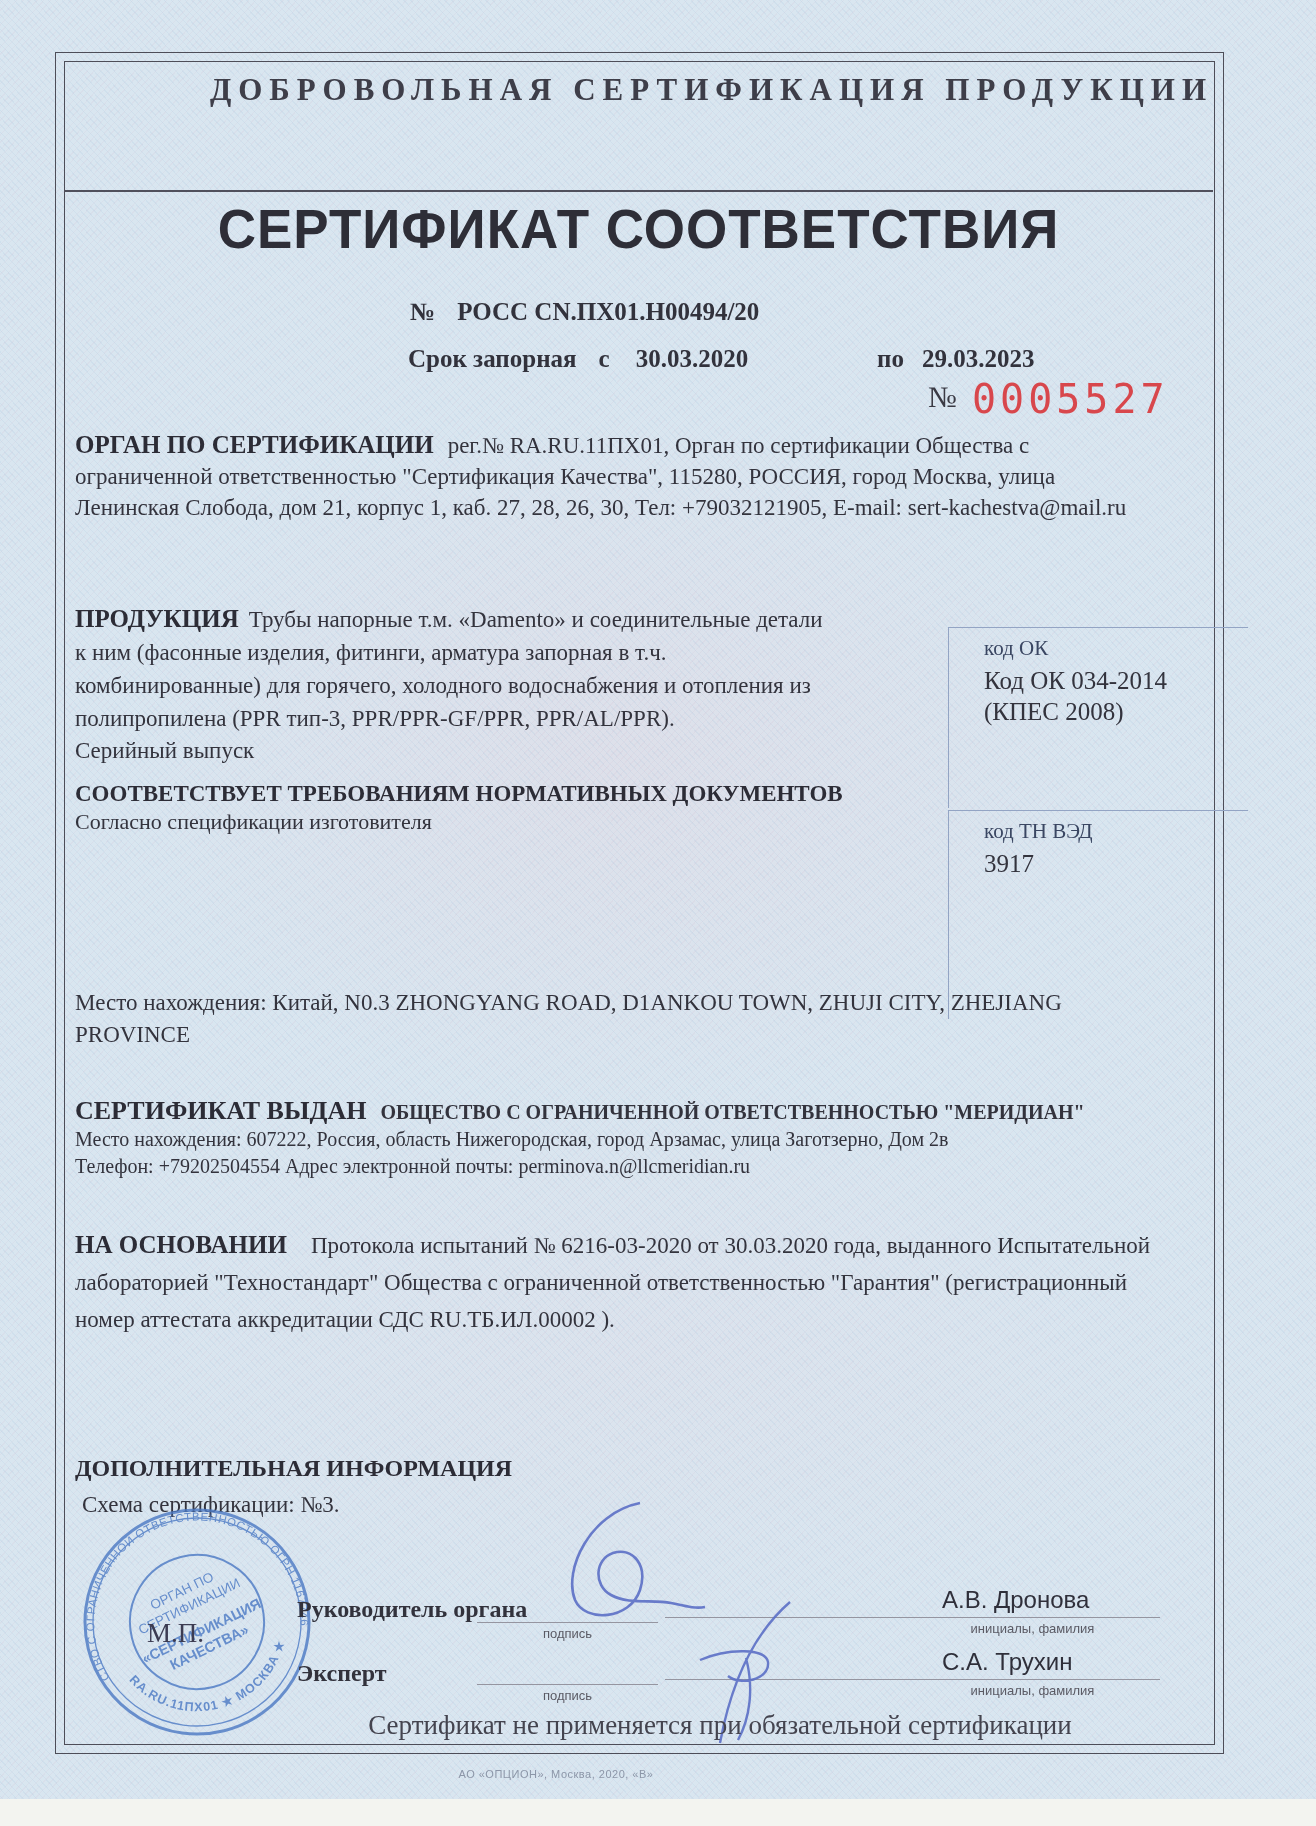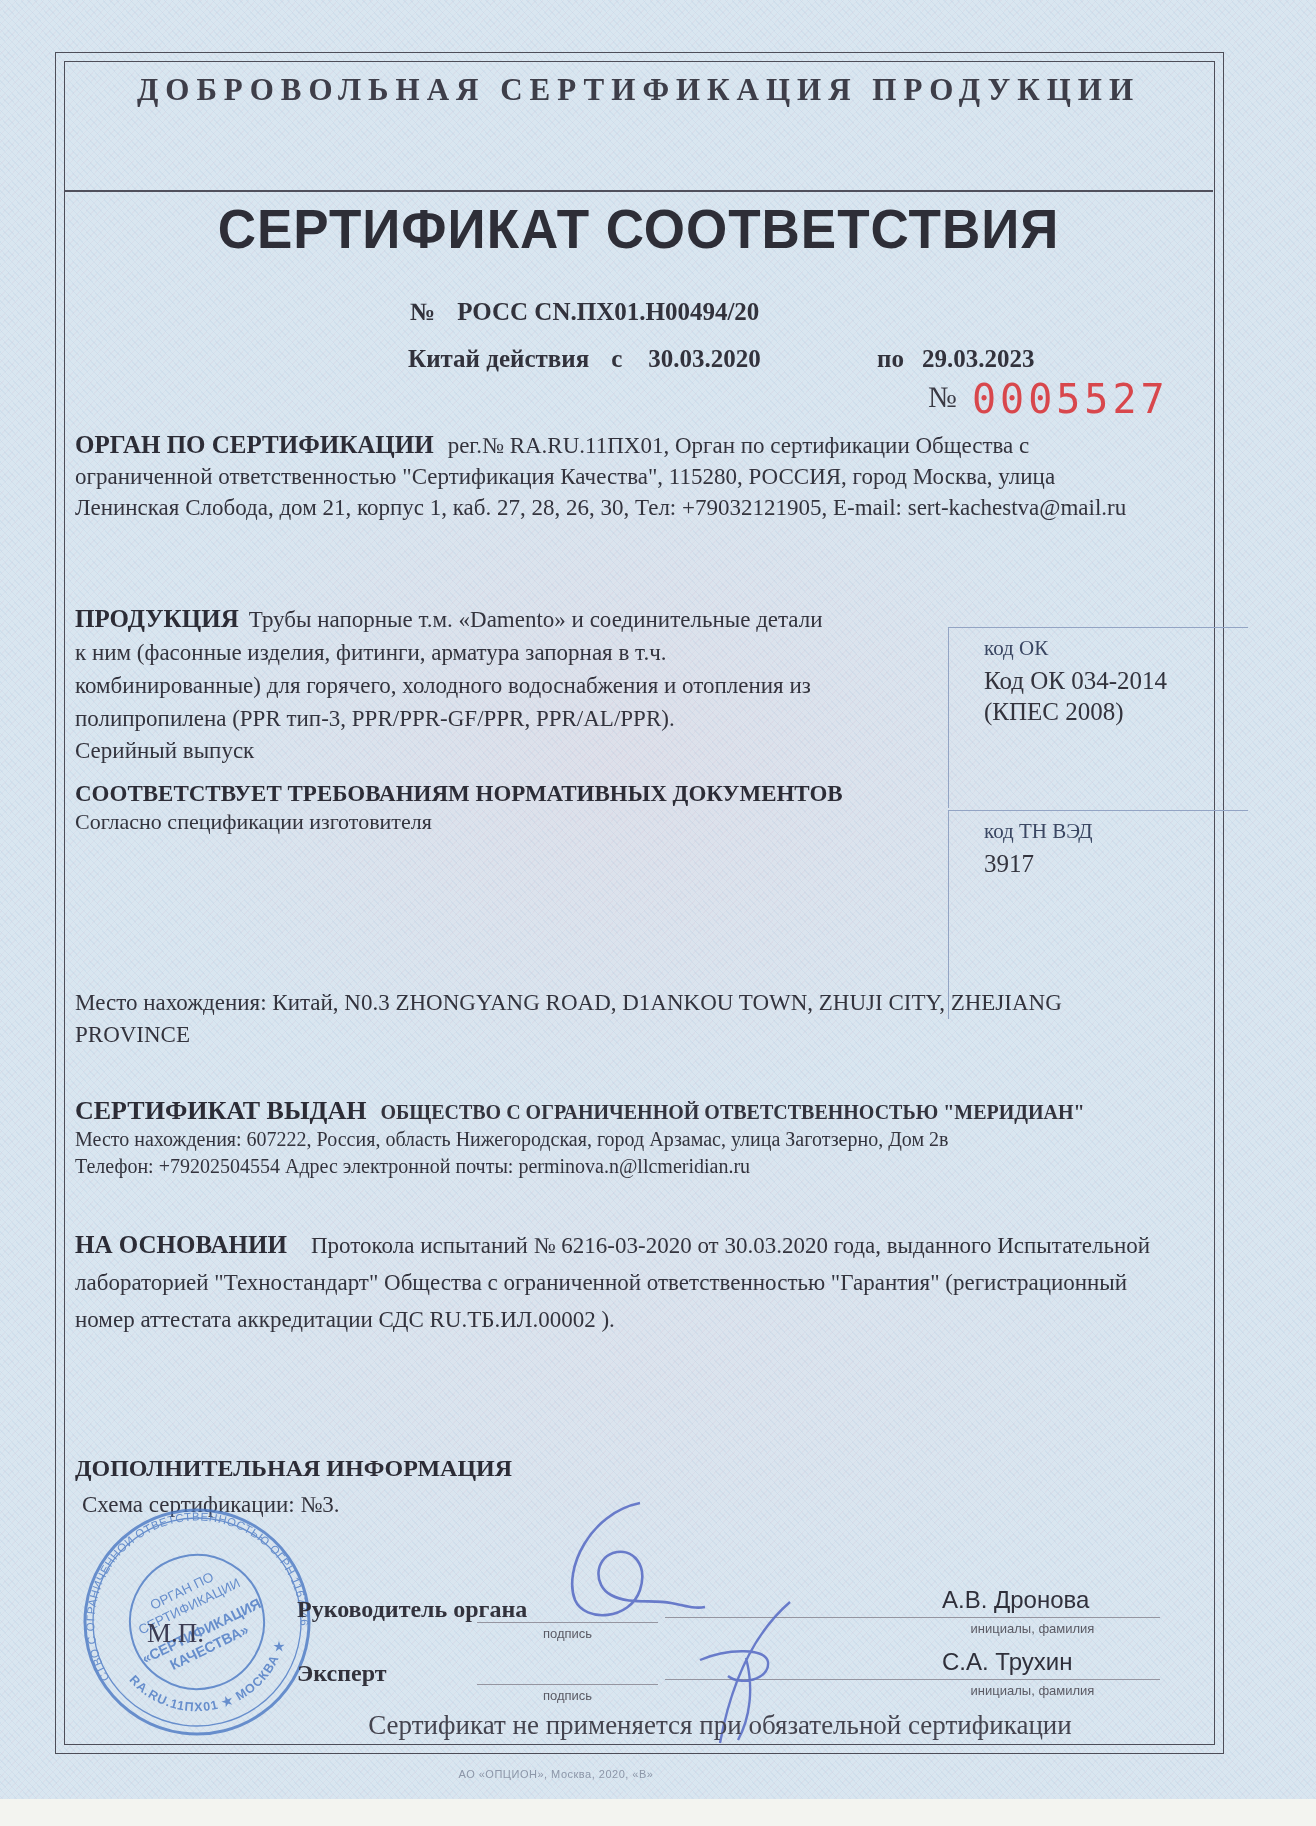--- a/index.html
+++ b/index.html
@@ -10,21 +10,21 @@
     background-image:
       repeating-linear-gradient(47deg, rgba(150,185,215,.14) 0 1px, rgba(0,0,0,0) 1px 5px),
       repeating-linear-gradient(-47deg, rgba(205,165,190,.10) 0 1px, rgba(0,0,0,0) 1px 5px),
       radial-gradient(ellipse 700px 500px at 620px 760px, rgba(235,205,215,.25), rgba(0,0,0,0) 70%),
       radial-gradient(ellipse 800px 400px at 640px 1350px, rgba(230,215,225,.20), rgba(0,0,0,0) 70%);
   }
   .border-outer{position:absolute;left:55px;top:52px;width:1167px;height:1700px;
     border:1.6px solid #4d4d58;}
   .border-inner{position:absolute;left:64px;top:61px;width:1149px;height:1682px;
     border:1.6px solid #4d4d58;}
-  .banner{position:absolute;left:64px;top:72px;width:1149px;text-align:center;
+  .banner{position:absolute;left:64px;top:72px;width:1149px;text-align:right;
     font-weight:bold;font-size:31px;letter-spacing:7px;color:#3e3e49;}
   .divider{position:absolute;left:64px;top:190px;width:1149px;height:0;
     border-top:2px solid #50505c;}
   .title{position:absolute;left:64px;top:198px;width:1149px;text-align:center;
     font-family:"Liberation Sans", sans-serif;font-weight:700;font-size:53px;
     color:#2e2e37;letter-spacing:1px;transform:scaleY(1.04);}
   .numline{position:absolute;left:410px;top:298px;font-size:25px;font-weight:bold;color:#32323c;}
   .numline .no{margin-right:22px;}
   .validity{position:absolute;left:408px;top:345px;font-size:25px;font-weight:bold;color:#32323c;}
   .validity .v-c{margin-left:22px;}
@@ -86,21 +86,21 @@
 
   <div class="banner">ДОБРОВОЛЬНАЯ СЕРТИФИКАЦИЯ ПРОДУКЦИИ</div>
   <div class="divider"></div>
   <div class="title">СЕРТИФИКАТ СООТВЕТСТВИЯ</div>
 
   <div class="numline">
     <span class="no">№</span><span>РОСС CN.ПХ01.H00494/20</span>
   </div>
 
   <div class="validity">
-    <span>Китай действия</span><span class="v-c">с</span><span class="v-from">30.03.2020</span>
+    <span>Срок запорная</span><span class="v-c">с</span><span class="v-from">30.03.2020</span>
   </div>
   <div class="validity-to">
     <span>по</span><span class="v-to">29.03.2023</span>
   </div>
 
   <div class="formnum-label">№</div>
   <div class="formnum">0005527</div>
 
   <div class="organ para">
     <span class="plabel">ОРГАН ПО СЕРТИФИКАЦИИ</span><span>рег.№ RA.RU.11ПХ01, Орган по сертификации Общества с ограниченной ответственностью "Сертификация Качества", 115280, РОССИЯ, город Москва, улица Ленинская Слобода, дом 21, корпус 1, каб. 27, 28, 26, 30, Тел: +79032121905, E-mail: sert-kachestva@mail.ru</span>

